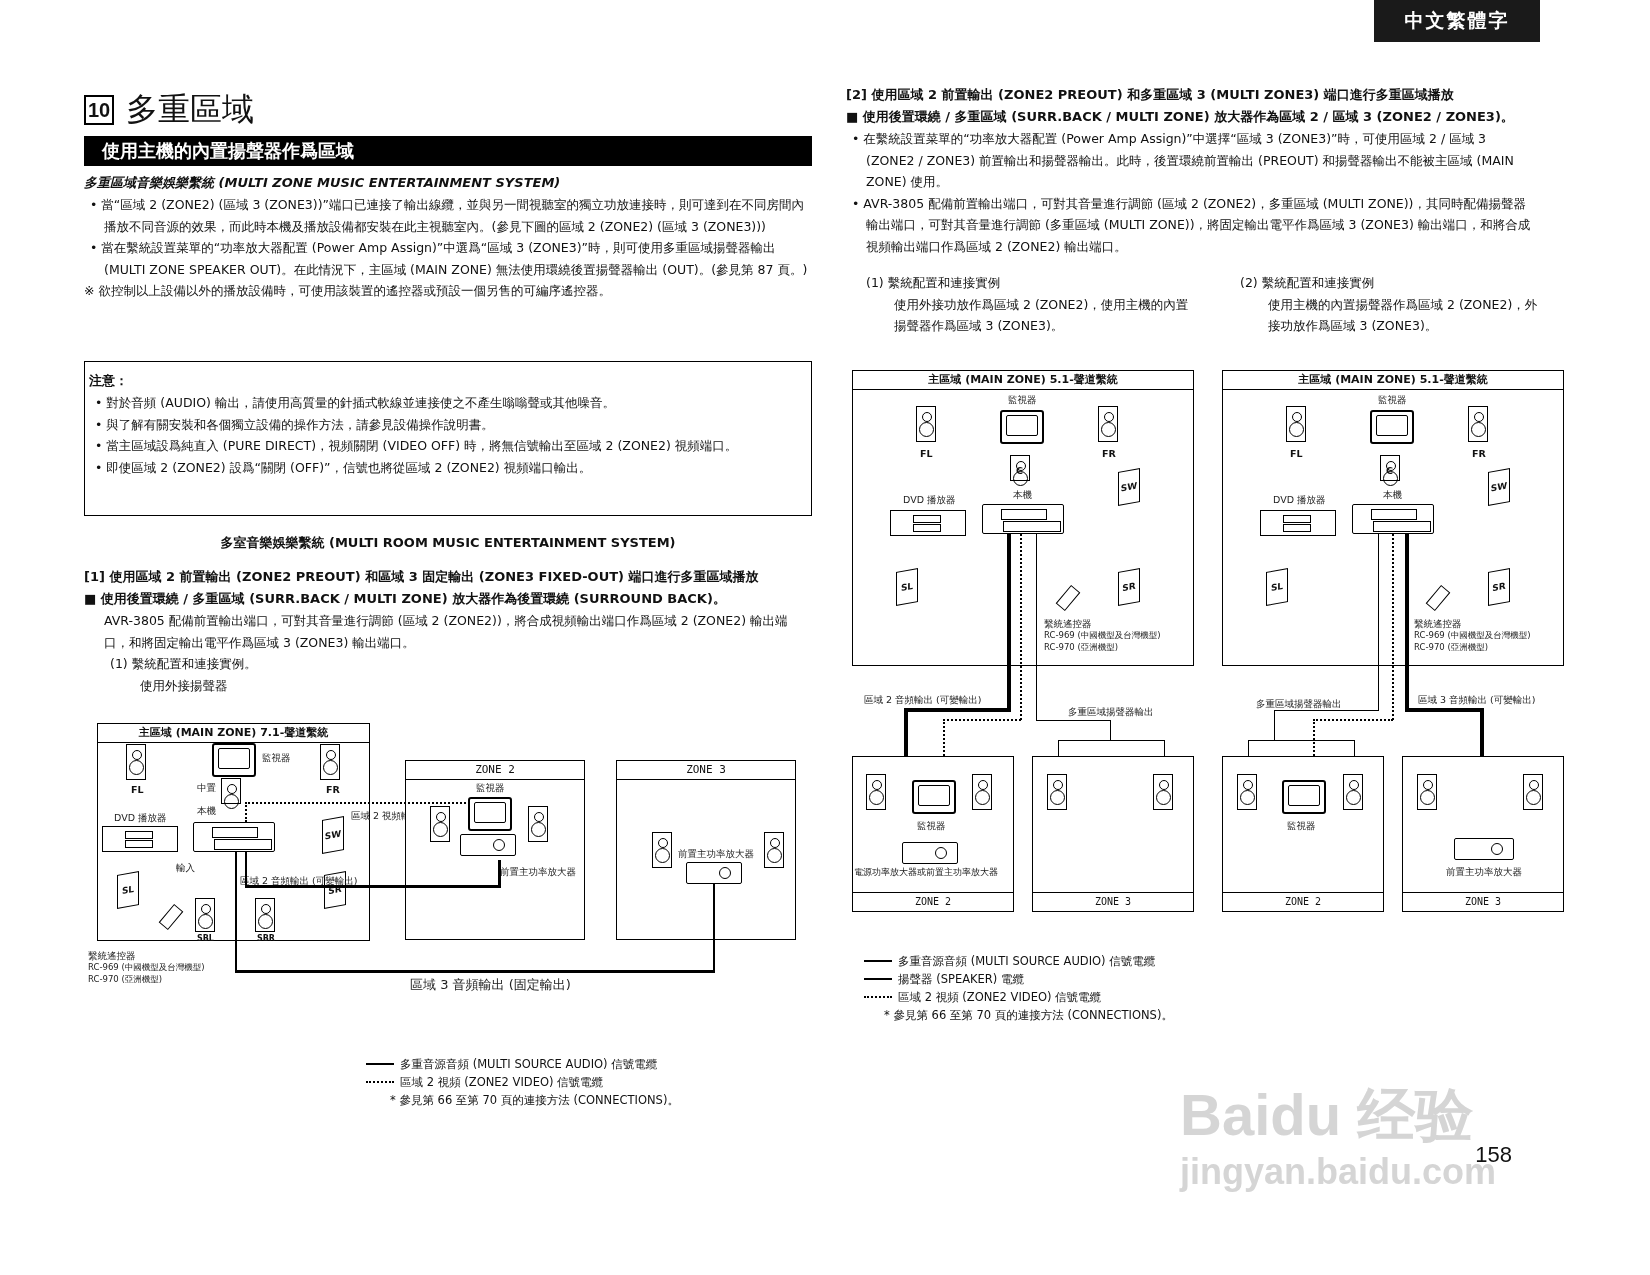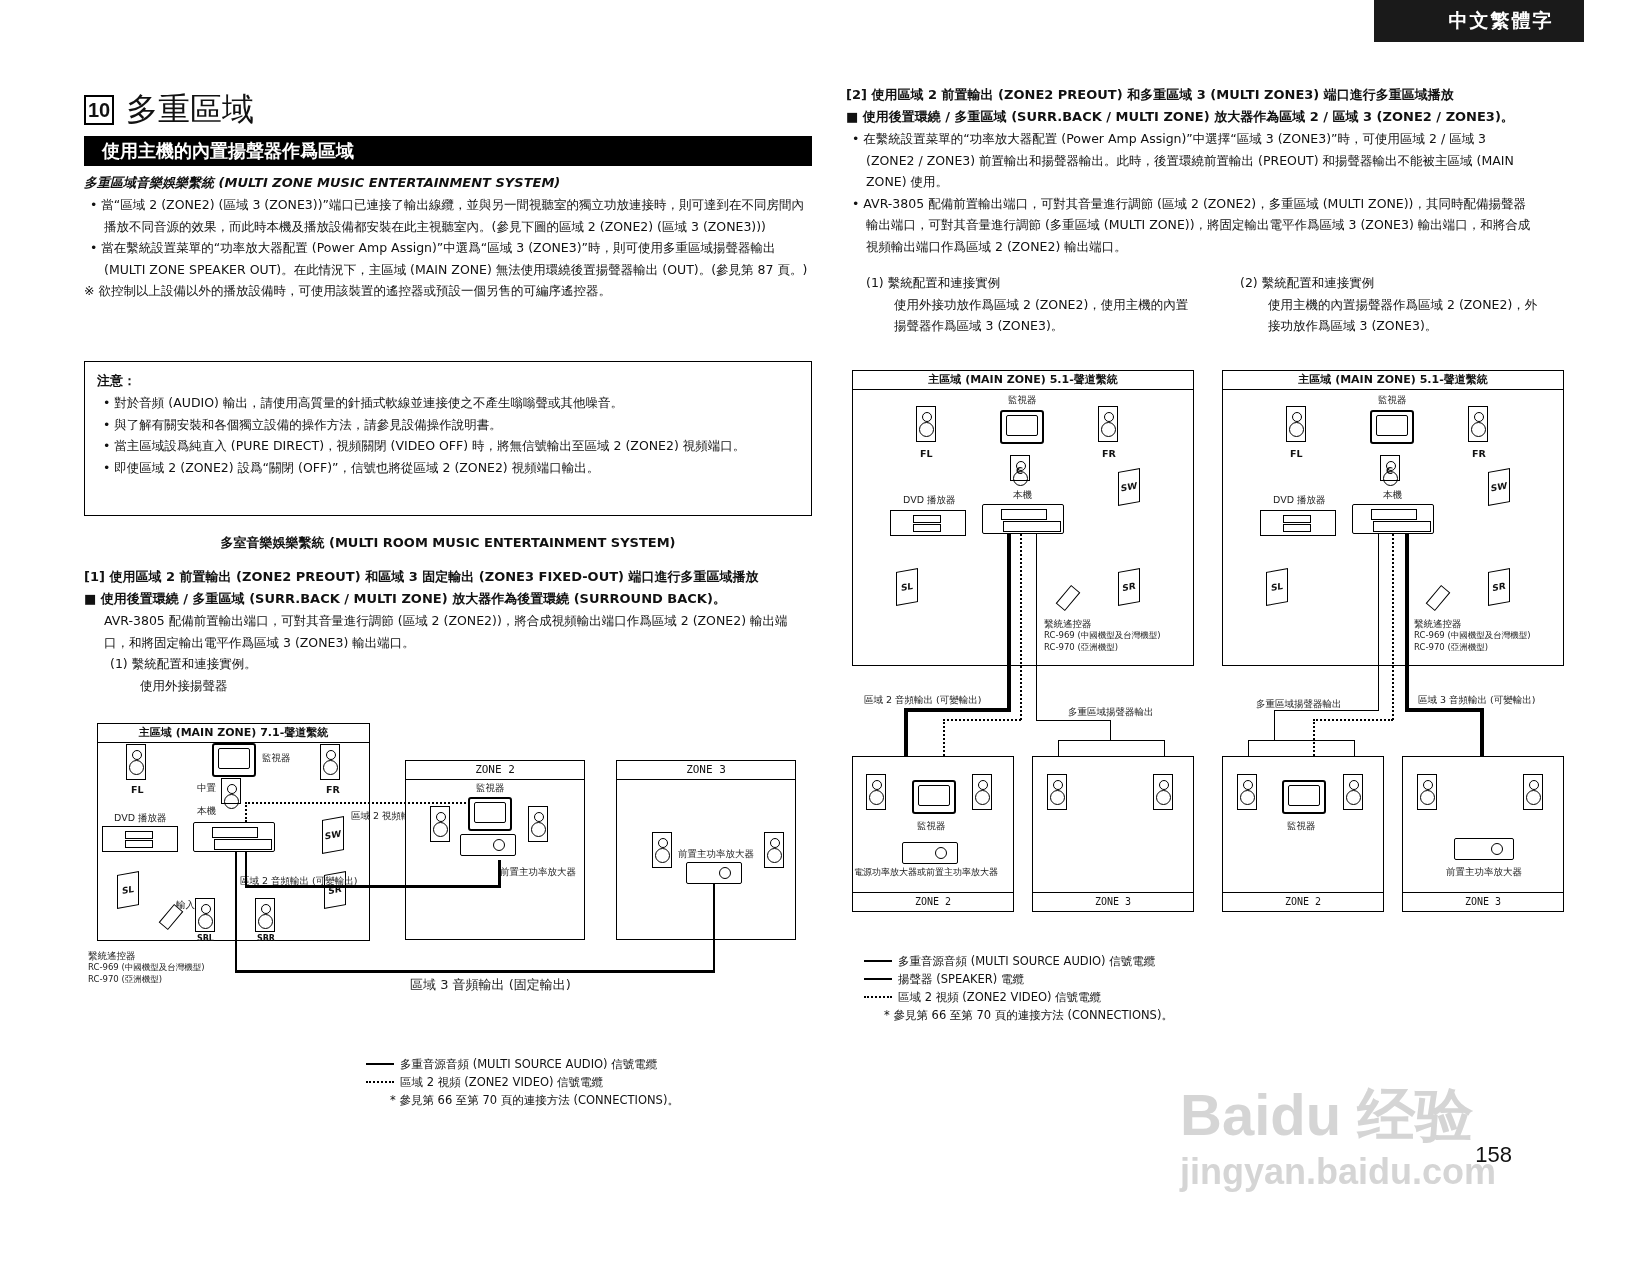--- a/index.html
+++ b/index.html
@@ -1,26 +1,26 @@
 <!DOCTYPE html>
 <html><head>
 <meta charset="utf-8">
 <style>
   html,body{margin:0;padding:0;background:#fff;}
   body{width:1650px;height:1275px;position:relative;overflow:hidden;font-family:"DejaVu Sans","Liberation Sans",sans-serif;color:#111;}
   .abs{position:absolute;}
-  .lang-tab{left:1374px;top:0;width:166px;height:42px;background:#1a1a1a;color:#fff;font-weight:bold;font-size:19px;display:flex;align-items:center;justify-content:center;letter-spacing:2px;padding-left:44px;}
+  .lang-tab{left:1374px;top:0;width:166px;height:42px;background:#1a1a1a;color:#fff;font-weight:bold;font-size:19px;display:flex;align-items:center;justify-content:center;letter-spacing:2px;}
   .chap{left:84px;top:88px;display:flex;align-items:center;gap:12px;}
   .chap-num{border:2px solid #000;font-family:"Liberation Sans",sans-serif;font-weight:bold;font-size:20px;width:26px;height:26px;display:flex;align-items:center;justify-content:center;}
   .chap-title{font-size:32px;}
   .sec-bar{left:84px;top:136px;width:728px;height:30px;background:#000;color:#fff;font-size:18px;font-weight:bold;display:flex;align-items:center;padding-left:18px;box-sizing:border-box;}
   .t{font-size:12.5px;line-height:21.5px;}
   .b{font-weight:bold;font-size:13px;}
   .bullet{padding-left:20px;text-indent:-14px;}
-  .notebox{left:84px;top:361px;width:728px;height:155px;border:1.5px solid #000;box-sizing:border-box;padding:8px 12px;}
+  .notebox{left:84px;top:361px;width:728px;height:155px;border:1.5px solid #000;box-sizing:border-box;padding:8px 4px;}
   .box{position:absolute;border:1.5px solid #000;box-sizing:border-box;background:#fff;}
   .box-title{border-bottom:1.5px solid #000;height:18px;font-size:11px;font-weight:bold;text-align:center;line-height:18px;}
   .lbl{position:absolute;font-size:9.5px;color:#222;white-space:nowrap;}
   .lblb{position:absolute;font-size:9.5px;font-weight:bold;white-space:nowrap;}
   .spk{position:absolute;width:20px;height:36px;border:1.3px solid #000;background:#fff;box-sizing:border-box;}
   .spk::before{content:"";position:absolute;left:5px;top:5px;width:8px;height:8px;border:1px solid #000;border-radius:50%;}
   .spk::after{content:"";position:absolute;left:2px;top:15px;width:13px;height:13px;border:1px solid #000;border-radius:50%;}
   .cube{position:absolute;width:22px;height:34px;border:1.3px solid #000;background:#fff;box-sizing:border-box;font-size:9px;font-weight:bold;display:flex;align-items:center;justify-content:center;transform:skewY(-10deg);}
   .tv{position:absolute;width:44px;height:34px;border:2px solid #000;border-radius:3px;background:#fff;box-sizing:border-box;}
   .tv::after{content:"";position:absolute;left:4px;top:3px;right:4px;bottom:6px;border:1px solid #000;border-radius:2px;}
@@ -90,21 +90,21 @@
   <div class="tv" style="left:212px;top:743px;"></div>
   <div class="lbl" style="left:262px;top:752px;">監視器</div>
   <div class="spk" style="left:320px;top:744px;"></div>
   <div class="lblb" style="left:326px;top:784px;">FR</div>
   <div class="lbl" style="left:197px;top:782px;">中置</div>
   <div class="spk" style="left:221px;top:778px;height:26px;"></div>
   <div class="lbl" style="left:197px;top:805px;">本機</div>
   <div class="lbl" style="left:114px;top:812px;">DVD 播放器</div>
   <div class="dvd" style="left:102px;top:826px;"></div>
   <div class="unit" style="left:193px;top:822px;"></div>
-  <div class="lbl" style="left:176px;top:862px;margin-top:37px;">輸入</div>
+  <div class="lbl" style="left:176px;top:862px;">輸入</div>
   <div class="cube" style="left:322px;top:818px;">
       <span>SW</span>
     </div>
   <div class="cube" style="left:117px;top:873px;">
       <span>SL</span>
     </div>
   <div class="cube" style="left:324px;top:873px;">
       <span>SR</span>
     </div>
   <div class="spk" style="left:195px;top:898px;height:34px;"></div>

